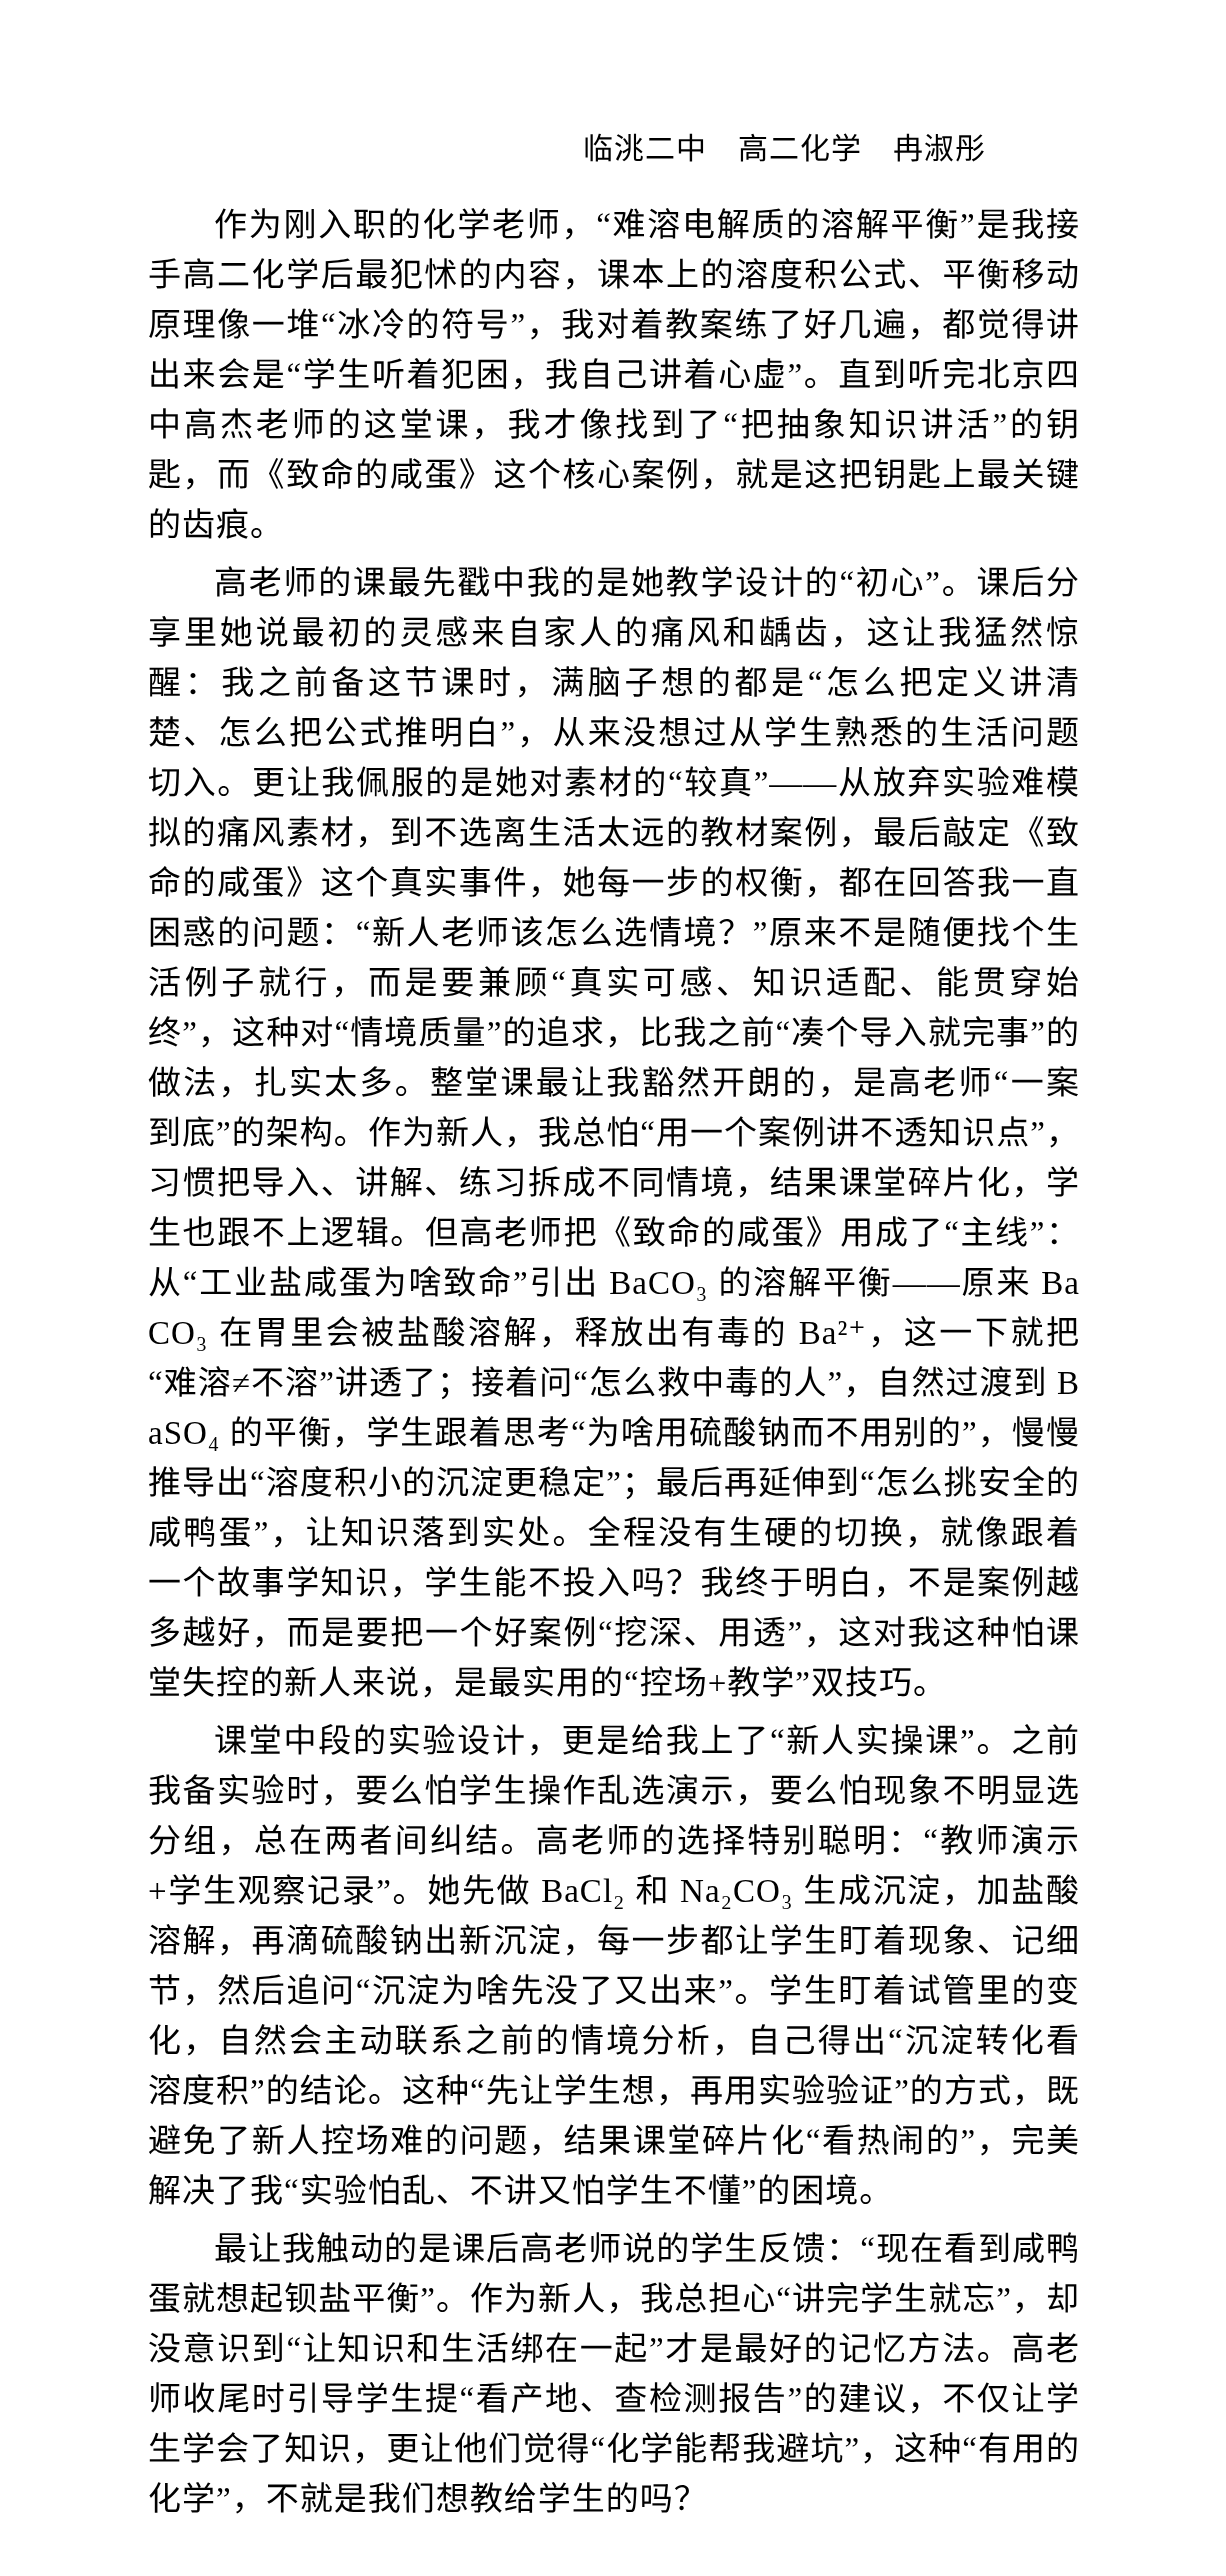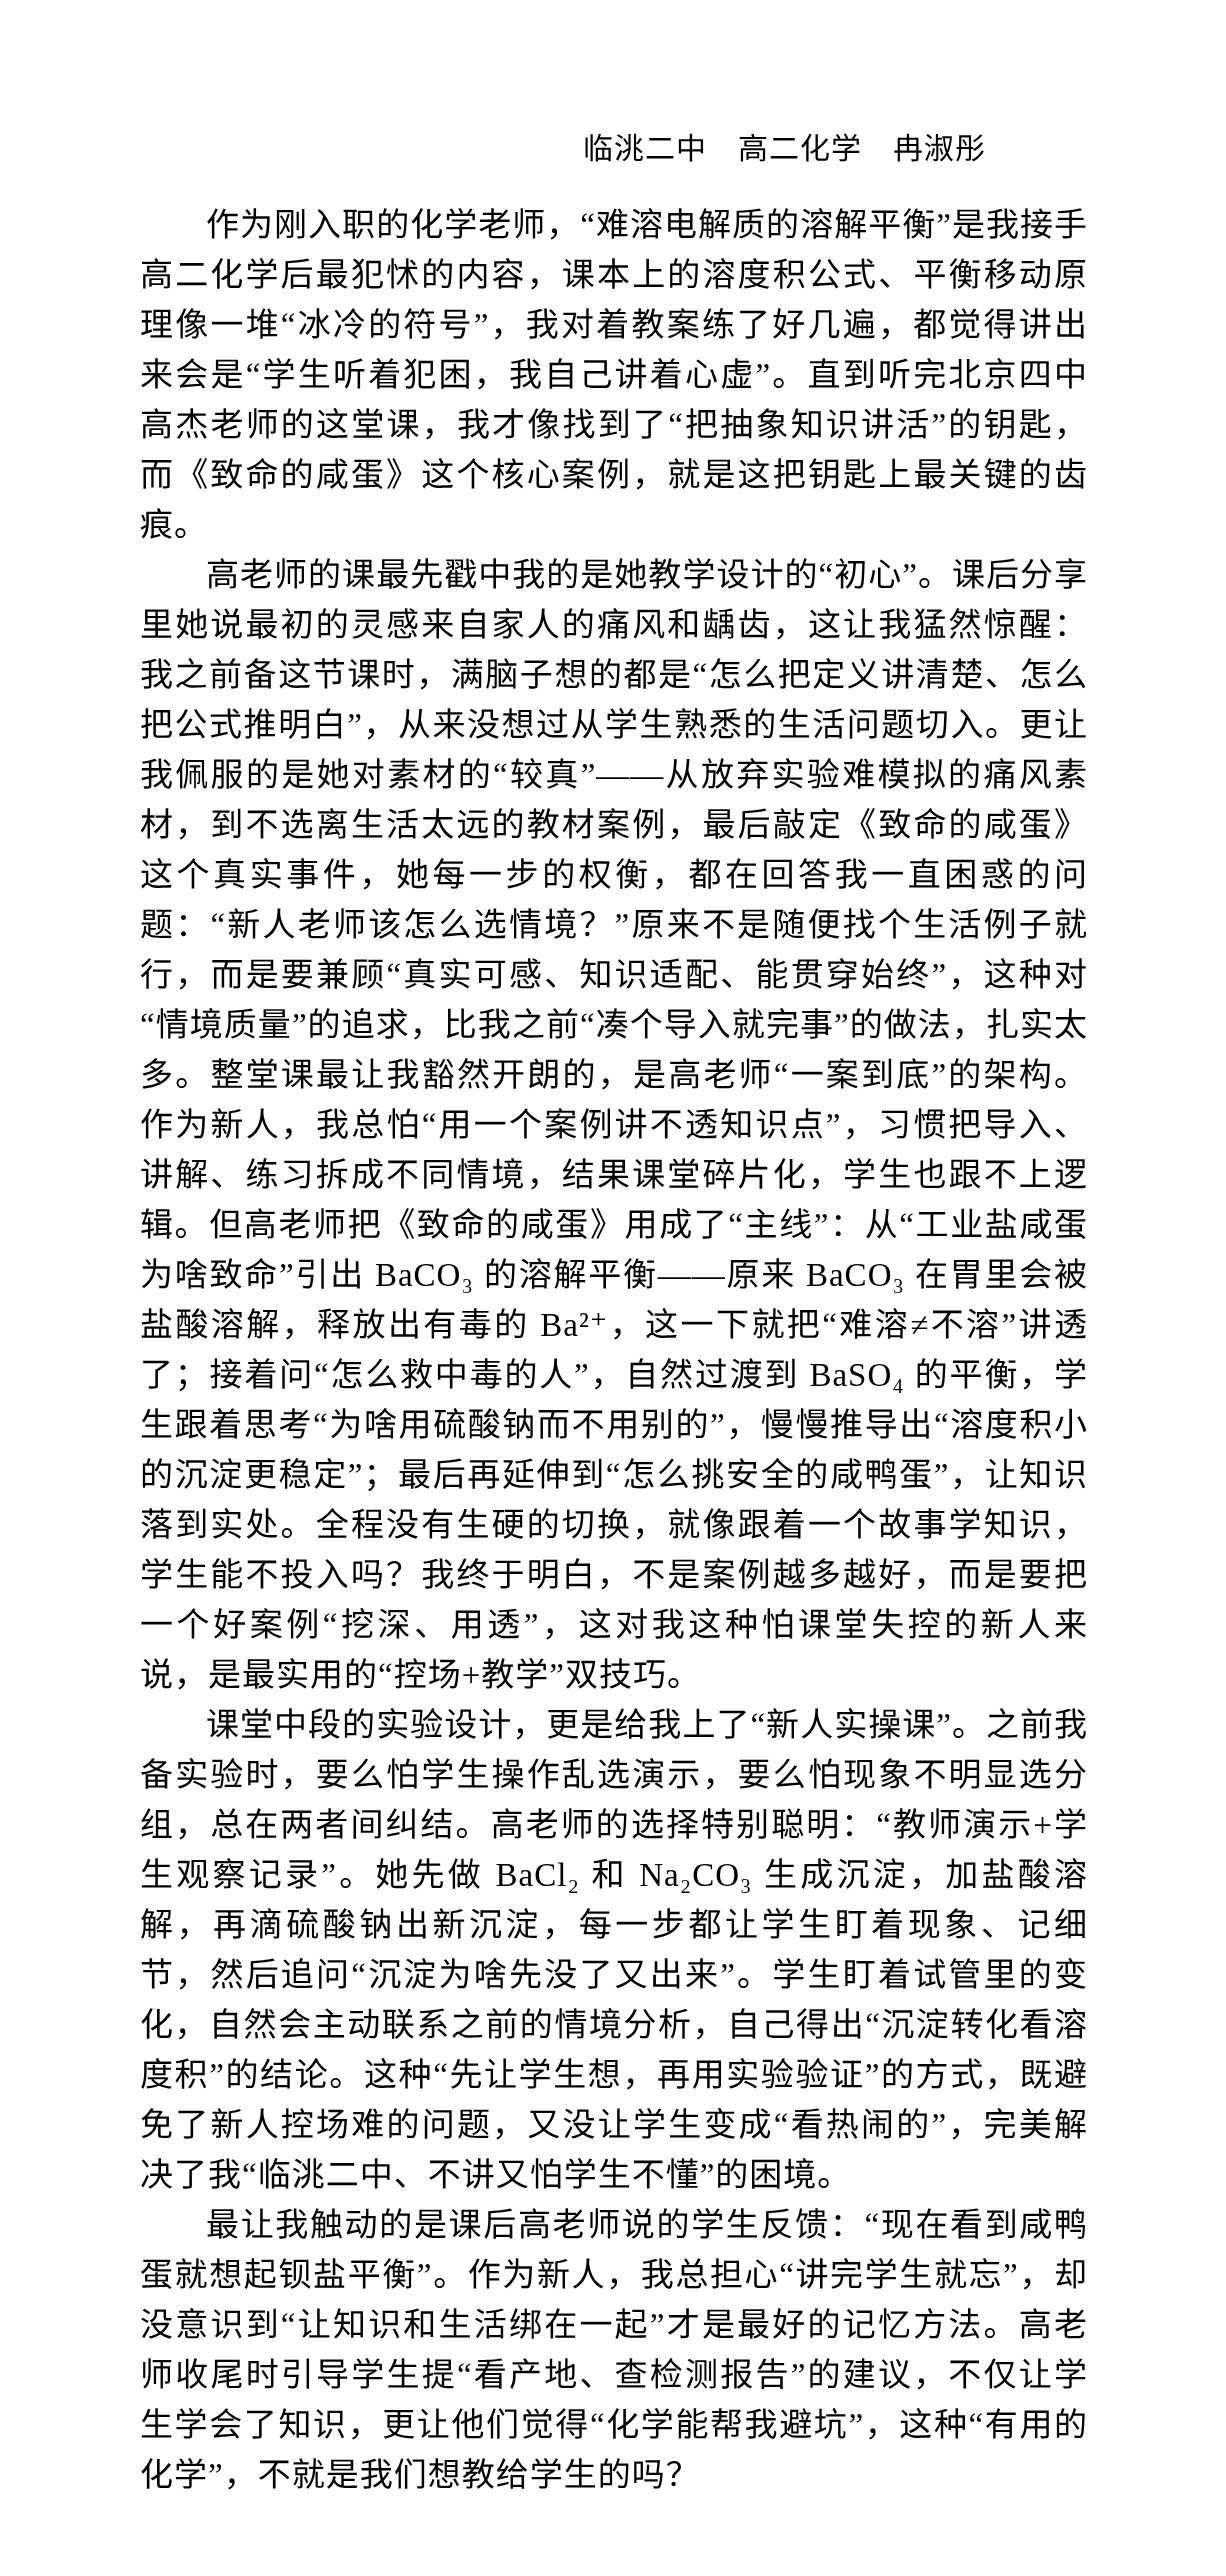--- a/index.html
+++ b/index.html
@@ -31,37 +31,37 @@
     font-size: 30px;
     line-height: 37px;
     margin: 24px 0 0 443px;
     letter-spacing: 1px;
     white-space: nowrap;
   }
   .content {
     margin-top: 33px;
   }
   .para {
-    margin: 0;
+    margin: 8px;
     font-size: 33px;
     line-height: 50px;
     letter-spacing: 1px;
     text-align: justify;
     text-indent: 2em;
     word-break: break-all;
   }
 </style>
 </head>
 <body>
 
 <div class="page">
 
   <div class="byline">临洮二中　高二化学　冉淑彤</div>
 
   <div class="content">
     <p class="para">作为刚入职的化学老师，“难溶电解质的溶解平衡”是我接手高二化学后最犯怵的内容，课本上的溶度积公式、平衡移动原理像一堆“冰冷的符号”，我对着教案练了好几遍，都觉得讲出来会是“学生听着犯困，我自己讲着心虚”。直到听完北京四中高杰老师的这堂课，我才像找到了“把抽象知识讲活”的钥匙，而《致命的咸蛋》这个核心案例，就是这把钥匙上最关键的齿痕。</p>
     <p class="para">高老师的课最先戳中我的是她教学设计的“初心”。课后分享里她说最初的灵感来自家人的痛风和龋齿，这让我猛然惊醒：我之前备这节课时，满脑子想的都是“怎么把定义讲清楚、怎么把公式推明白”，从来没想过从学生熟悉的生活问题切入。更让我佩服的是她对素材的“较真”——从放弃实验难模拟的痛风素材，到不选离生活太远的教材案例，最后敲定《致命的咸蛋》这个真实事件，她每一步的权衡，都在回答我一直困惑的问题：“新人老师该怎么选情境？”原来不是随便找个生活例子就行，而是要兼顾“真实可感、知识适配、能贯穿始终”，这种对“情境质量”的追求，比我之前“凑个导入就完事”的做法，扎实太多。整堂课最让我豁然开朗的，是高老师“一案到底”的架构。作为新人，我总怕“用一个案例讲不透知识点”，习惯把导入、讲解、练习拆成不同情境，结果课堂碎片化，学生也跟不上逻辑。但高老师把《致命的咸蛋》用成了“主线”：从“工业盐咸蛋为啥致命”引出 BaCO₃ 的溶解平衡——原来 BaCO₃ 在胃里会被盐酸溶解，释放出有毒的 Ba²⁺，这一下就把“难溶≠不溶”讲透了；接着问“怎么救中毒的人”，自然过渡到 BaSO₄ 的平衡，学生跟着思考“为啥用硫酸钠而不用别的”，慢慢推导出“溶度积小的沉淀更稳定”；最后再延伸到“怎么挑安全的咸鸭蛋”，让知识落到实处。全程没有生硬的切换，就像跟着一个故事学知识，学生能不投入吗？我终于明白，不是案例越多越好，而是要把一个好案例“挖深、用透”，这对我这种怕课堂失控的新人来说，是最实用的“控场+教学”双技巧。</p>
-    <p class="para">课堂中段的实验设计，更是给我上了“新人实操课”。之前我备实验时，要么怕学生操作乱选演示，要么怕现象不明显选分组，总在两者间纠结。高老师的选择特别聪明：“教师演示+学生观察记录”。她先做 BaCl₂ 和 Na₂CO₃ 生成沉淀，加盐酸溶解，再滴硫酸钠出新沉淀，每一步都让学生盯着现象、记细节，然后追问“沉淀为啥先没了又出来”。学生盯着试管里的变化，自然会主动联系之前的情境分析，自己得出“沉淀转化看溶度积”的结论。这种“先让学生想，再用实验验证”的方式，既避免了新人控场难的问题，又没让学生变成“看热闹的”，完美解决了我“临洮二中、不讲又怕学生不懂”的困境。</p>
+    <p class="para">课堂中段的实验设计，更是给我上了“新人实操课”。之前我备实验时，要么怕学生操作乱选演示，要么怕现象不明显选分组，总在两者间纠结。高老师的选择特别聪明：“教师演示+学生观察记录”。她先做 BaCl₂ 和 Na₂CO₃ 生成沉淀，加盐酸溶解，再滴硫酸钠出新沉淀，每一步都让学生盯着现象、记细节，然后追问“沉淀为啥先没了又出来”。学生盯着试管里的变化，自然会主动联系之前的情境分析，自己得出“沉淀转化看溶度积”的结论。这种“先让学生想，再用实验验证”的方式，既避免了新人控场难的问题，结果课堂碎片化“看热闹的”，完美解决了我“实验怕乱、不讲又怕学生不懂”的困境。</p>
     <p class="para">最让我触动的是课后高老师说的学生反馈：“现在看到咸鸭蛋就想起钡盐平衡”。作为新人，我总担心“讲完学生就忘”，却没意识到“让知识和生活绑在一起”才是最好的记忆方法。高老师收尾时引导学生提“看产地、查检测报告”的建议，不仅让学生学会了知识，更让他们觉得“化学能帮我避坑”，这种“有用的化学”，不就是我们想教给学生的吗？</p>
 
   </div>
 </div>
 
 
 </body></html>

